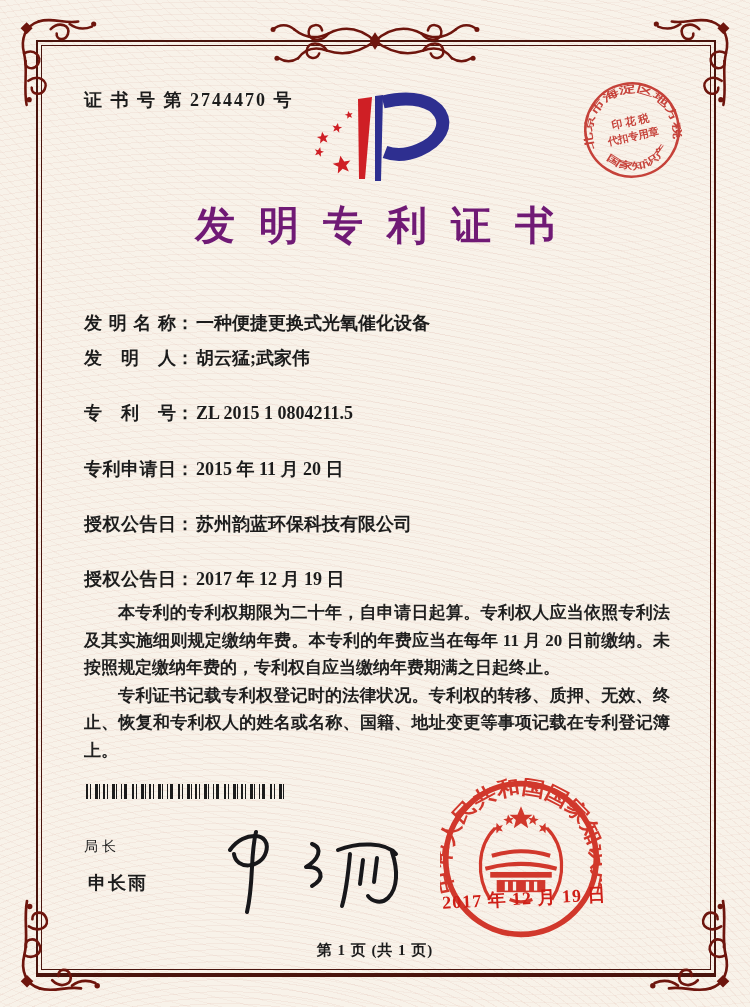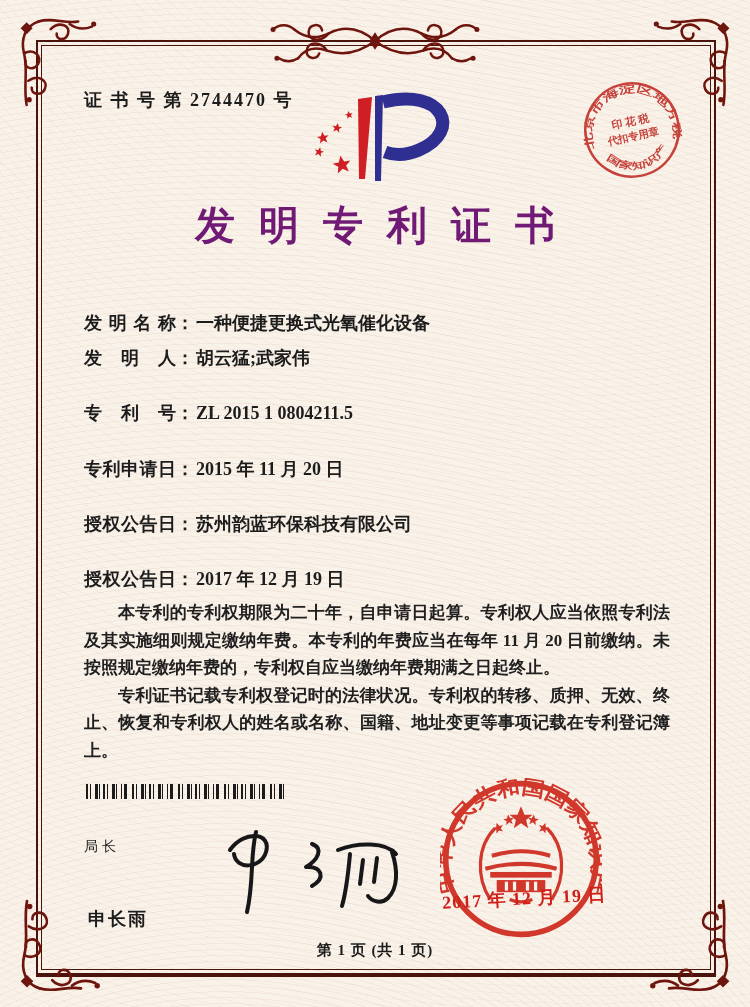--- a/index.html
+++ b/index.html
@@ -31,21 +31,21 @@
   .paras{position:absolute;left:84px;right:80px;top:599px;font-size:17px;line-height:27.5px;text-align:justify;font-weight:600;color:#202020;}
   .paras p{margin:0;text-indent:2em;}
   .barcode{position:absolute;left:86px;top:784px;width:198px;height:15px;
     background:repeating-linear-gradient(90deg,
       #1b1b1b 0 2px,transparent 2px 4px,#1b1b1b 4px 5px,transparent 5px 9px,
       #1b1b1b 9px 12px,transparent 12px 13px,#1b1b1b 13px 14px,transparent 14px 17px,
       #1b1b1b 17px 19px,transparent 19px 21px,#1b1b1b 21px 22px,transparent 22px 26px,
       #1b1b1b 26px 29px,transparent 29px 30px,#1b1b1b 30px 31px,transparent 31px 35px,
       #1b1b1b 35px 36px,transparent 36px 38px,#1b1b1b 38px 41px,transparent 41px 46px);}
   .signer-title{position:absolute;left:84px;top:838px;font-size:14px;font-weight:400;letter-spacing:4px;}
-  .signer-name{position:absolute;left:88px;top:871px;font-size:18px;font-weight:700;letter-spacing:2px;margin-top:36px;}
+  .signer-name{position:absolute;left:88px;top:871px;font-size:18px;font-weight:700;letter-spacing:2px;}
   .signature{position:absolute;left:200px;top:820px;width:212px;height:98px;}
   .seal{position:absolute;left:440px;top:778px;width:162px;height:162px;}
   .seal-date{position:absolute;left:442px;top:885px;width:220px;font-size:18px;font-weight:700;color:#cf1f17;letter-spacing:1px;transform:rotate(-3deg);white-space:nowrap;}
   .footer{position:absolute;left:0;right:0;top:941px;text-align:center;font-size:15px;font-weight:600;letter-spacing:1px;font-family:Liberation Serif, serif;}
   svg text{font-family:"Liberation Serif","DejaVu Serif",serif;}
 </style>
 </head>
 <body>
 
 <svg width="0" height="0" style="position:absolute" aria-hidden="true">

